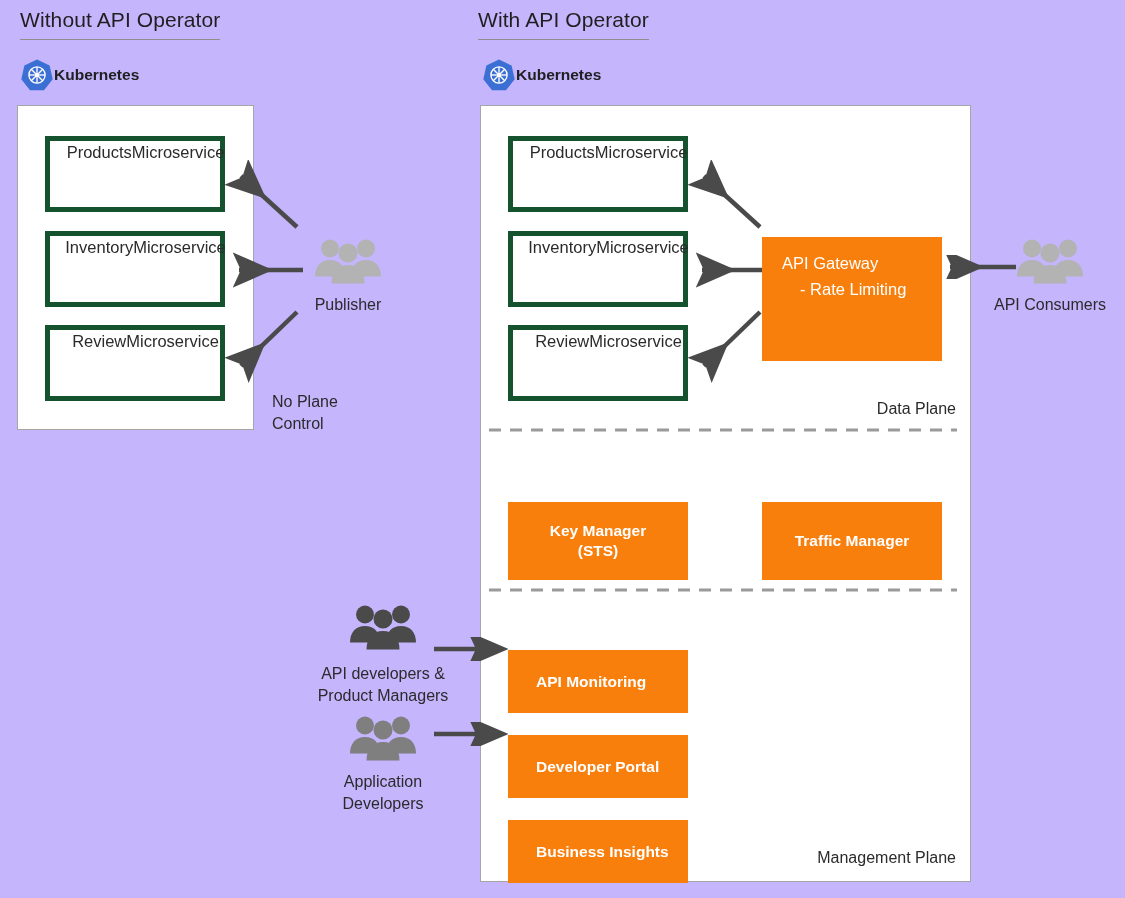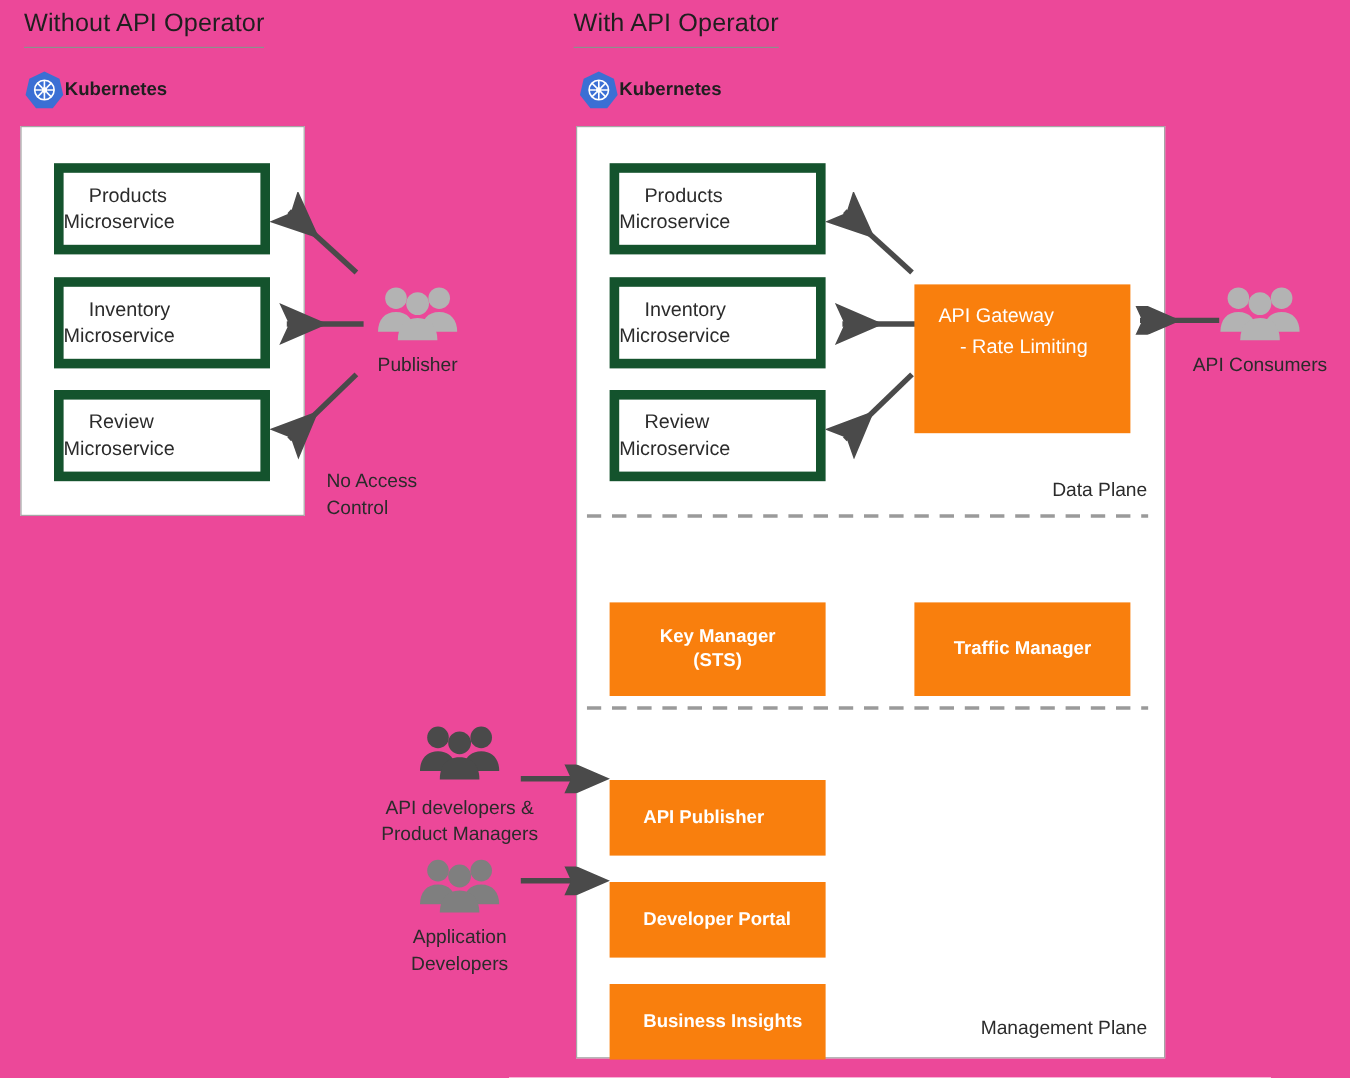--- a/index.html
+++ b/index.html
@@ -8,21 +8,21 @@
     background: #ffffff;
   }
   body {
     font-family: "Liberation Sans", sans-serif;
     color: #2b2b2b;
   }
   #canvas {
     position: relative;
     width: 1125px;
     height: 898px;
-    background: #ec4899;
+    background: #c4b5fd;
     overflow: hidden;
   }
   .abs { position: absolute; }
 
   
   .section-title {
     font-size: 21px;
     color: #1f1f1f;
     letter-spacing: 0.1px;
     white-space: nowrap;
@@ -42,25 +42,25 @@
 
   
   .cluster-panel {
     border: 1.5px solid #a6a6a6;
     background: #ffffff;
     box-sizing: border-box;
   }
 
   
   .ms-box {
-    border: 8px solid #14532d;
+    border: 5px solid #14532d;
     background: #ffffff;
     box-sizing: border-box;
     display: flex;
-    flex-direction: column;
+    flex-direction: row;
     justify-content: center;
   }
   .ms-line1 {
     font-size: 16.5px;
     color: #2b2b2b;
     padding-left: 21px;
     line-height: 1.35;
   }
   .ms-line2 {
     font-size: 16.5px;
@@ -204,21 +204,21 @@
           <circle cx="54" cy="12.5" r="9"></circle>
           <path d="M54,24 C63.5,24 69,30.5 69,40.5 L39,40.5 C39,30.5 44.5,24 54,24 Z"></path>
           <circle cx="36" cy="17" r="9.5"></circle>
           <path d="M36,29 C46.5,29 52.5,36 52.5,47.5 L19.5,47.5 C19.5,36 25.5,29 36,29 Z"></path>
         </g>
       </svg>
     </span>
   </div>
   <div class="abs actor-caption" style="left:272px; top:294px; width:152px;">Publisher</div>
 
-  <div class="abs note-text" style="left:272px; top:391px;">No Access</div>
+  <div class="abs note-text" style="left:272px; top:391px;">No Plane</div>
   <div class="abs note-text" style="left:272px; top:413px;">Control</div>
 
   <div class="abs" style="left:478px; top:8px;">
     <div class="section-title">With API Operator</div>
   </div>
 
   <div class="abs k8s-row" style="left:482px; top:58px;">
     <span>
       <svg width="34" height="34" viewBox="0 0 34 34">
         <polygon points="17,1.6 29.6,7.6 32.7,21.2 24,32.2 10,32.2 1.3,21.2 4.4,7.6" fill="#3b6fd4"></polygon>
@@ -316,21 +316,21 @@
       <div class="plane-box-label">Traffic Manager</div>
     </div>
   </div>
 
   <svg class="abs" style="left:489px; top:588px;" width="468" height="4">
     <line x1="0" y1="2" x2="468" y2="2" stroke="#9a9a9a" stroke-width="3" stroke-dasharray="12,9"></line>
   </svg>
 
   <div class="abs orange-box" style="left:508px; top:618px; width:180px; height:63px;">
     <div class="box-vcenter">
-      <div class="mgmt-box-label">API Publisher</div>
+      <div class="mgmt-box-label">API Monitoring</div>
     </div>
   </div>
 
   <div class="abs orange-box" style="left:508px; top:703px; width:180px; height:63px;">
     <div class="box-vcenter">
       <div class="mgmt-box-label">Developer Portal</div>
     </div>
   </div>
 
   <div class="abs orange-box" style="left:508px; top:788px; width:180px; height:63px;">

